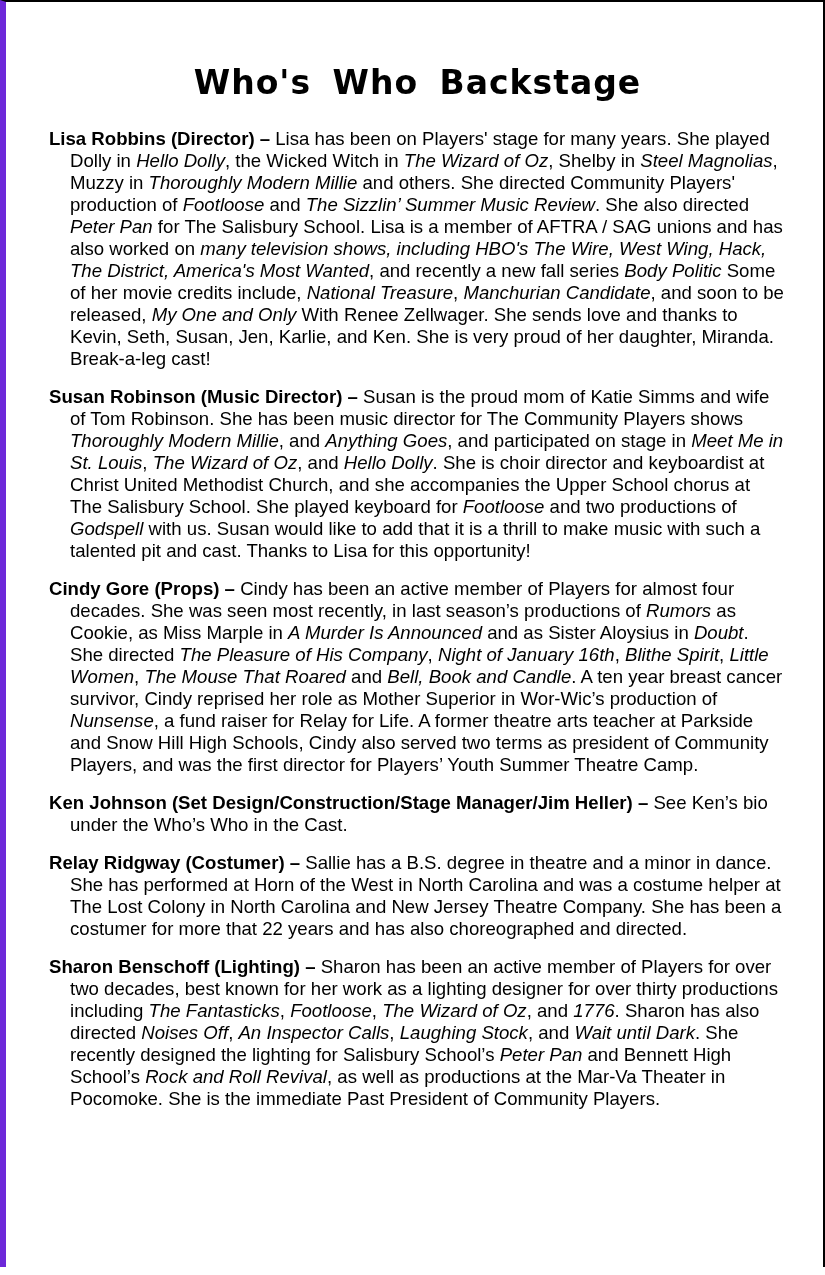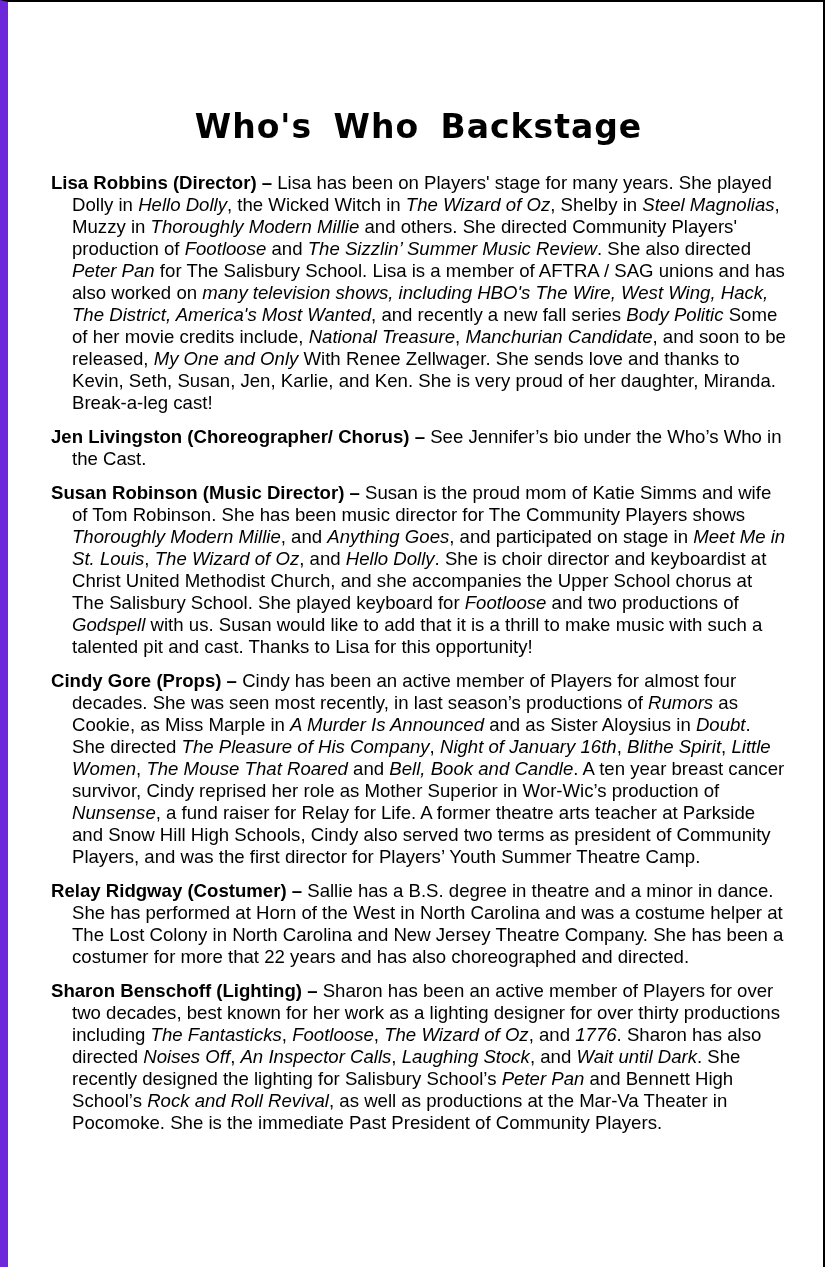--- a/index.html
+++ b/index.html
@@ -7,58 +7,58 @@
     padding: 0;
     background: #ffffff;
   }
   .page {
     position: relative;
     width: 825px;
     height: 1267px;
     box-sizing: border-box;
     background: #ffffff;
     border-top: 2px solid #000000;
-    border-left: 8px solid #6d28d9;
+    border-left: 6px solid #6d28d9;
     border-right: 2px solid #000000;
-    padding: 80px 37px 0 43px;
+    padding: 36px 37px 0 43px;
     overflow: hidden;
   }
   .title {
     margin: 26px 0 26px 0;
     text-align: center;
     font-family: "DejaVu Sans", sans-serif;
     font-weight: bold;
     font-size: 33px;
     line-height: 38px;
     letter-spacing: 1px;
     word-spacing: 9px;
     color: #000000;
   }
   .bios {
     color: #000000;
   }
   .bio {
-    margin: 8px 0 12px 0;
+    margin: 16px 0 12px 0;
     padding-left: 21px;
     text-indent: -21px;
     font-family: "Liberation Sans", sans-serif;
     font-size: 18.6px;
     line-height: 22px;
     color: #000000;
     text-align: left;
   }
   .bio .b { font-weight: bold; }
   .bio .i { font-style: italic; }
 </style>
 </head>
 <body>
 
 <div class="page">
   <h1 class="title">Who's Who Backstage</h1>
   <div class="bios">
       <p class="bio"><span class="b">Lisa Robbins (Director) – </span><span>Lisa has been on Players' stage for many years. She played Dolly in </span><span class="i">Hello Dolly</span><span>, the Wicked Witch in </span><span class="i">The Wizard of Oz</span><span>, Shelby in </span><span class="i">Steel Magnolias</span><span>, Muzzy in </span><span class="i">Thoroughly Modern Millie</span><span> and others. She directed Community Players' production of </span><span class="i">Footloose</span><span> and </span><span class="i">The Sizzlin’ Summer Music Review</span><span>. She also directed </span><span class="i">Peter Pan</span><span> for The Salisbury School. Lisa is a member of AFTRA / SAG unions and has also worked on </span><span class="i">many television shows, including HBO's The Wire, West Wing, Hack, The District, America's Most Wanted</span><span>, and recently a new fall series </span><span class="i">Body Politic</span><span> Some of her movie credits include, </span><span class="i">National Treasure</span><span>, </span><span class="i">Manchurian Candidate</span><span>, and soon to be released, </span><span class="i">My One and Only</span><span> With Renee Zellwager. She sends love and thanks to Kevin, Seth, Susan, Jen, Karlie, and Ken. She is very proud of her daughter, Miranda. Break-a-leg cast!</span></p>
-      <p class="bio"><span class="b">Jen Livingston (Choreographer/ Chorus) – </span><span>See Jennifer’s bio under the Who’s Who in the Cast.</span></p>
       <p class="bio"><span class="b">Susan Robinson (Music Director) – </span><span>Susan is the proud mom of Katie Simms and wife of Tom Robinson. She has been music director for The Community Players shows </span><span class="i">Thoroughly Modern Millie</span><span>, and </span><span class="i">Anything Goes</span><span>, and participated on stage in </span><span class="i">Meet Me in St. Louis</span><span>, </span><span class="i">The Wizard of Oz</span><span>, and </span><span class="i">Hello Dolly</span><span>. She is choir director and keyboardist at Christ United Methodist Church, and she accompanies the Upper School chorus at The Salisbury School. She played keyboard for </span><span class="i">Footloose</span><span> and two productions of </span><span class="i">Godspell</span><span> with us. Susan would like to add that it is a thrill to make music with such a talented pit and cast. Thanks to Lisa for this opportunity!</span></p>
       <p class="bio"><span class="b">Cindy Gore (Props) – </span><span>Cindy has been an active member of Players for almost four decades. She was seen most recently, in last season’s productions of </span><span class="i">Rumors</span><span> as Cookie, as Miss Marple in </span><span class="i">A Murder Is Announced</span><span> and as Sister Aloysius in </span><span class="i">Doubt</span><span>. She directed </span><span class="i">The Pleasure of His Company</span><span>, </span><span class="i">Night of January 16th</span><span>, </span><span class="i">Blithe Spirit</span><span>, </span><span class="i">Little Women</span><span>, </span><span class="i">The Mouse That Roared</span><span> and </span><span class="i">Bell, Book and Candle</span><span>. A ten year breast cancer survivor, Cindy reprised her role as Mother Superior in Wor-Wic’s production of </span><span class="i">Nunsense</span><span>, a fund raiser for Relay for Life. A former theatre arts teacher at Parkside and Snow Hill High Schools, Cindy also served two terms as president of Community Players, and was the first director for Players’ Youth Summer Theatre Camp.</span></p>
+      <p class="bio"><span class="b">Ken Johnson (Set Design/Construction/Stage Manager/Jim Heller) – </span><span>See Ken’s bio under the Who’s Who in the Cast.</span></p>
       <p class="bio"><span class="b">Relay Ridgway (Costumer) – </span><span>Sallie has a B.S. degree in theatre and a minor in dance. She has performed at Horn of the West in North Carolina and was a costume helper at The Lost Colony in North Carolina and New Jersey Theatre Company. She has been a costumer for more that 22 years and has also choreographed and directed.</span></p>
       <p class="bio"><span class="b">Sharon Benschoff (Lighting) – </span><span>Sharon has been an active member of Players for over two decades, best known for her work as a lighting designer for over thirty productions including </span><span class="i">The Fantasticks</span><span>, </span><span class="i">Footloose</span><span>, </span><span class="i">The Wizard of Oz</span><span>, and </span><span class="i">1776</span><span>. Sharon has also directed </span><span class="i">Noises Off</span><span>, </span><span class="i">An Inspector Calls</span><span>, </span><span class="i">Laughing Stock</span><span>, and </span><span class="i">Wait until Dark</span><span>. She recently designed the lighting for Salisbury School’s </span><span class="i">Peter Pan</span><span> and Bennett High School’s </span><span class="i">Rock and Roll Revival</span><span>, as well as productions at the Mar-Va Theater in Pocomoke. She is the immediate Past President of Community Players.</span></p>
     </div>
 </div>
 
 </body></html>

